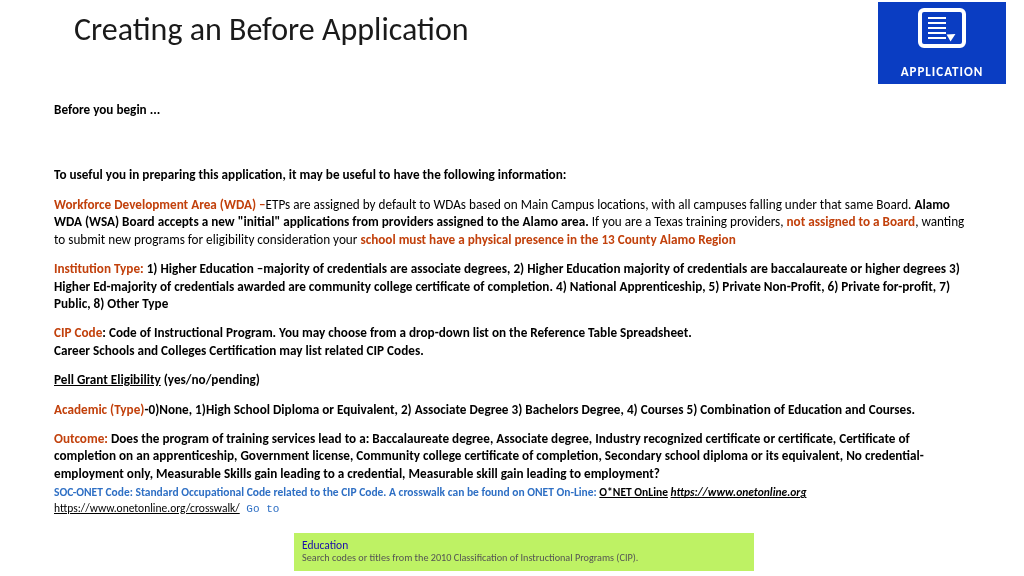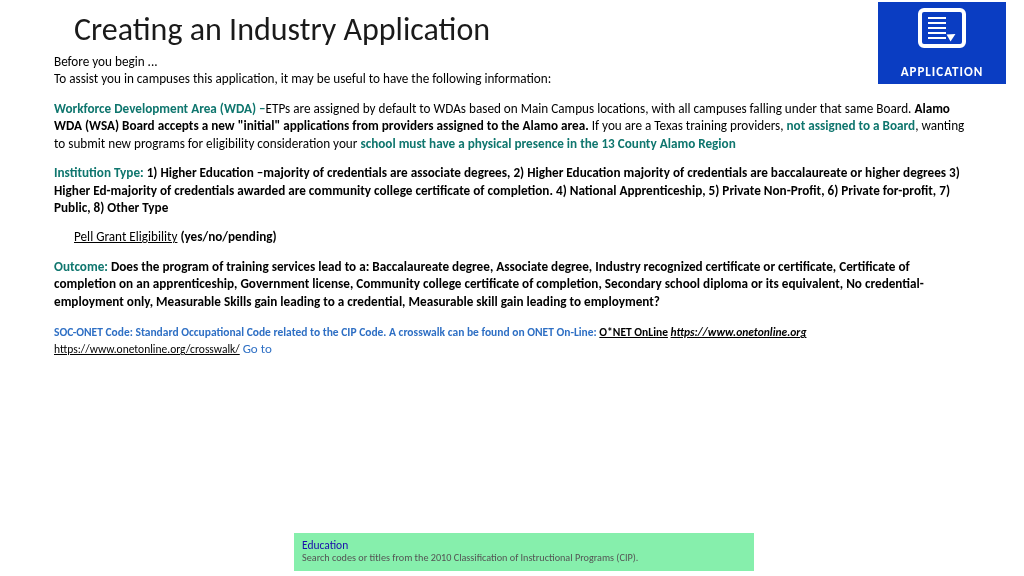--- a/index.html
+++ b/index.html
@@ -49,74 +49,81 @@
     transform: rotate(-30deg);
   }
   .app-icon .label {
     color: #fff; font-size: 13px; font-weight: 700; letter-spacing: 1px;
   }
   .content {
     padding: 0 52px 0 54px;
     font-size: 13.2px;
     line-height: 1.32;
   }
-  .intro-bold { font-weight: 400; }
+  .intro-bold { font-weight: 700; margin-top: 48px; }
   .para { margin-top: 12px; }
-  .blue { color: #0f766e; font-weight: 700; }
+  .blue { color: #c2410c; font-weight: 700; }
   .bold { font-weight: 700; }
-  .soc-line { font-size: 11.5px; margin-top: 15px; }
+  .soc-line { font-size: 11.5px; margin-top: 3px; }
   .soc-blue { color: #2e6fc4; font-weight: 700; }
   .link { text-decoration: underline; font-weight: 700; color: #000; }
   .link-italic { text-decoration: underline; font-style: italic; font-weight: 700; color: #000; }
-  .pell { text-decoration: underline; font-weight: 400; margin-left: 20px; }
-  .goto { color: #2e6fc4; font-size: 13px; }
+  .pell { text-decoration: underline; font-weight: 700; }
+  .goto { color: #2e6fc4; font-size: 11px; font-family: Liberation Mono, monospace; }
   .snippet {
     position: absolute;
     left: 294px; bottom: 5px;
     width: 460px;
-    background: #86efac;
+    background: #bef264;
     padding: 5px 8px 6px 8px;
     font-size: 10.2px;
     line-height: 1.25;
   }
   .snippet .t1 { color: #1a0dab; font-size: 11.5px; }
   .snippet .t2 { color: #545454; }
   .snippet .t3 { color: #d24949; }
 </style>
 </head>
 <body>
 
 <div class="header-row">
-  <div class="title">Creating an Industry Application</div>
+  <div class="title">Creating an Before Application</div>
   <div class="app-icon">
     <div class="square">
         <div class="lines"></div>
         <div class="cursor"></div>
       </div>
     <div class="label">APPLICATION</div>
   </div>
 </div>
 
 <div class="content">
   <div class="intro-bold">Before you begin ...</div>
-  <div class="intro-bold"> To assist you in campuses this application, it may be useful to have the following information:</div>
+  <div class="intro-bold"> To useful you in preparing this application, it may be useful to have the following information:</div>
 
   <div class="para">
     <span class="blue">Workforce Development Area (WDA) –</span><span>ETPs are assigned by default to WDAs based on Main Campus locations, with all campuses falling under that same Board. </span><span class="bold">Alamo WDA (WSA) Board accepts a new "initial" applications from providers assigned to the Alamo area. </span><span>If you are a Texas training providers, </span><span class="blue">not assigned to a Board</span><span>, wanting to submit new programs for eligibility consideration your </span><span class="blue">school must have a physical presence in the 13 County Alamo Region</span>
   </div>
 
   <div class="para bold">
     <span class="blue"> Institution Type:  </span><span>1) Higher Education –majority of credentials are associate degrees, 2) Higher Education majority of credentials are baccalaureate or higher degrees 3) Higher Ed-majority of credentials awarded are community college certificate of completion. 4) National Apprenticeship, 5) Private Non-Profit, 6) Private for-profit, 7) Public, 8) Other Type</span>
   </div>
 
+  <div class="para bold">
+    <span class="blue">CIP Code</span><span>: Code of Instructional Program.  You may choose from a drop-down list on the Reference Table Spreadsheet.</span><br>
+    <span>Career Schools and Colleges Certification may list related CIP Codes.</span>
+  </div>
 
   <div class="para bold">
     <span class="pell">Pell Grant Eligibility</span><span> (yes/no/pending)</span>
   </div>
 
+  <div class="para bold">
+    <span class="blue">Academic (Type)</span><span>-0)None, 1)High School Diploma or Equivalent, 2) Associate Degree 3) Bachelors Degree, 4) Courses 5) Combination of Education and Courses.</span>
+  </div>
 
   <div class="para bold">
     <span class="blue">Outcome:  </span><span>Does the program of training services lead to a: Baccalaureate degree, Associate degree, Industry recognized certificate or certificate, Certificate of completion on an apprenticeship, Government license, Community college certificate of completion, Secondary school diploma or its equivalent, No credential-employment only, Measurable Skills  gain leading to a credential, Measurable skill gain leading to employment?</span>
   </div>
 
 
   <div class="soc-line">
     <span class="soc-blue">SOC-ONET Code: Standard Occupational Code related to the CIP Code.  A crosswalk can be found on ONET On-Line:  </span><span class="link">O*NET OnLine</span><span>  </span><span class="link-italic">https://www.onetonline.org</span><br>
     <span class="link" style="font-weight:400">https://www.onetonline.org/crosswalk/</span><span class="goto">   Go to</span>
   </div>

